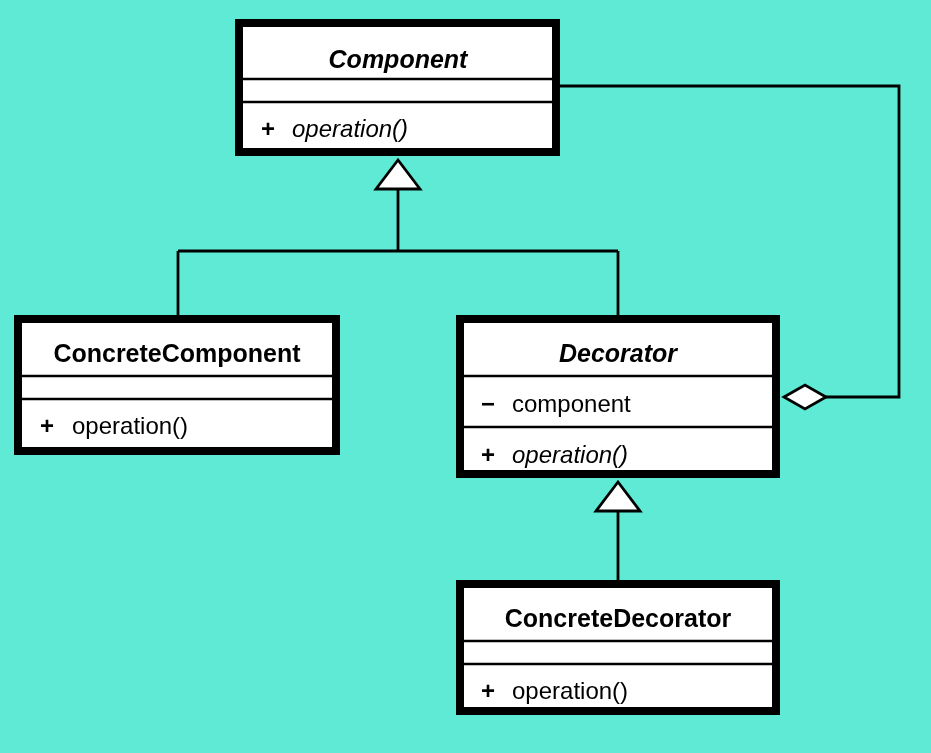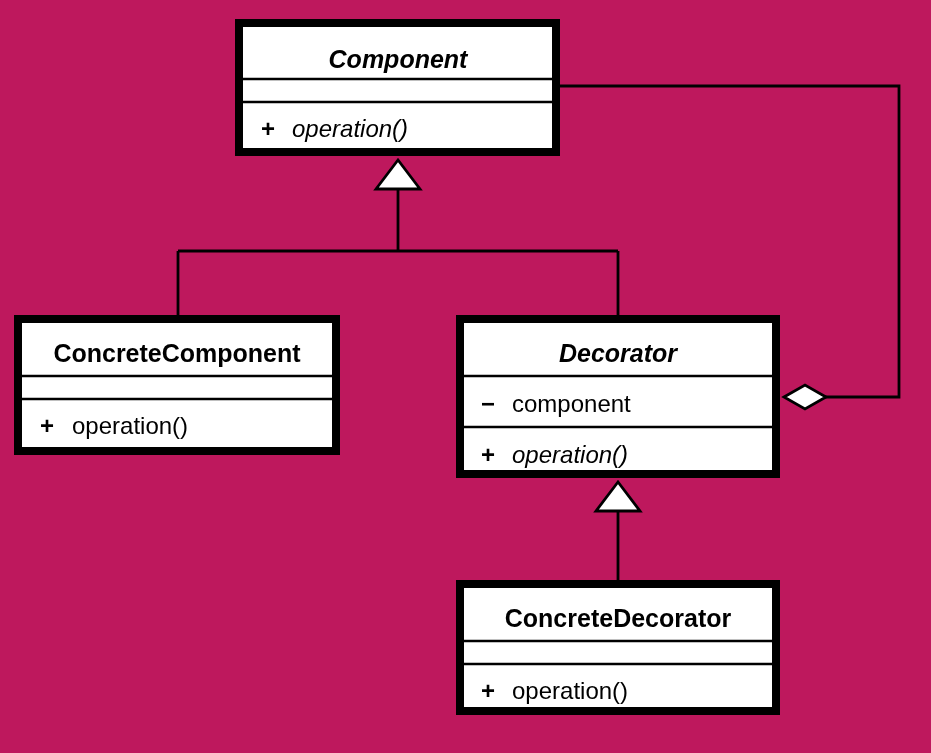--- a/index.html
+++ b/index.html
@@ -11,21 +11,21 @@
   body {
     width: 931px;
     height: 753px;
     overflow: hidden;
     font-family: "Liberation Sans", sans-serif;
   }
   #diagram-root {
     position: relative;
     width: 931px;
     height: 753px;
-    background: #be185d;
+    background: #5eead4;
   }
   svg#uml-canvas {
     position: absolute;
     top: 0;
     left: 0;
     width: 931px;
     height: 753px;
     display: block;
   }
   .cls-box-outer {

